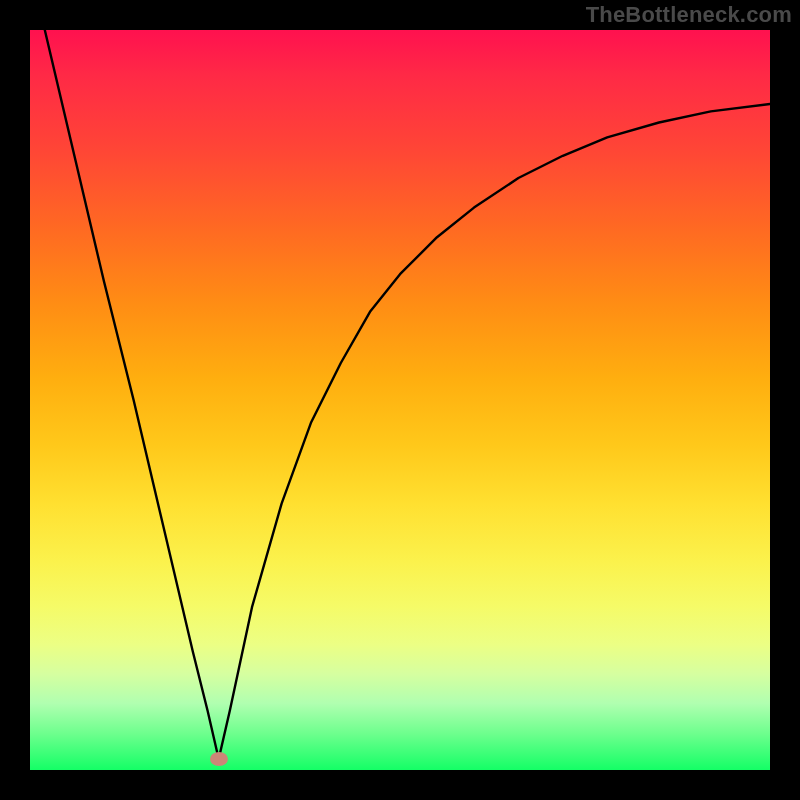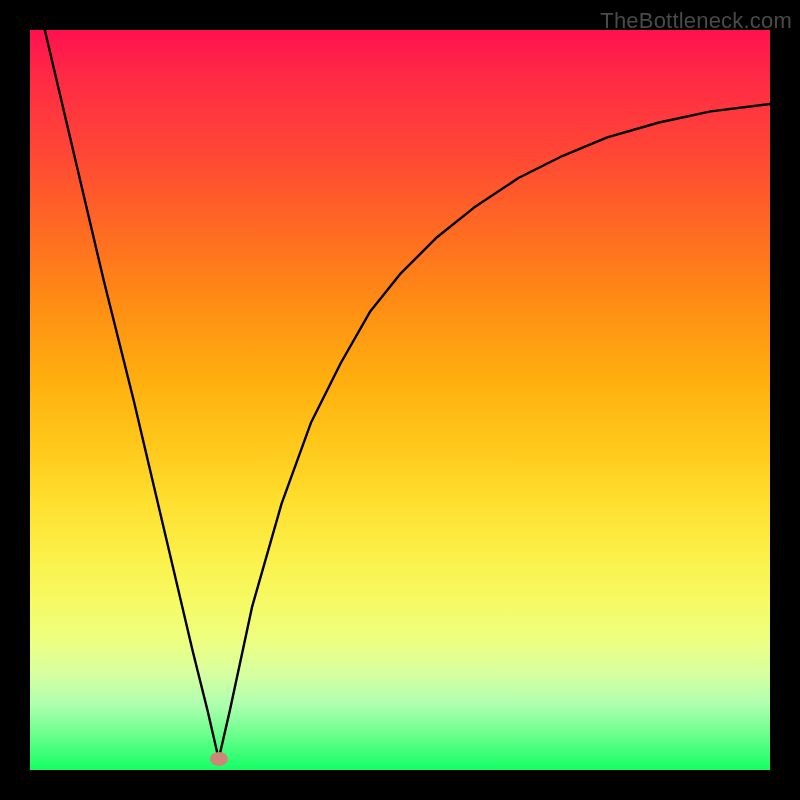--- a/index.html
+++ b/index.html
@@ -11,25 +11,25 @@
     font-family: Arial, Helvetica, sans-serif;
   }
   .frame {
     position: relative;
     width: 800px;
     height: 800px;
     background: #000;
   }
   .watermark {
     position: absolute;
-    top: 8px;
+    top: 2px;
     right: 8px;
     color: #4a4a4a;
     font-size: 22px;
-    font-weight: 400;
+    font-weight: 700;
     letter-spacing: 0.2px;
     z-index: 5;
   }
   .plot-area {
     position: absolute;
     left: 30px;
     top: 30px;
     width: 740px;
     height: 740px;
     overflow: hidden;

